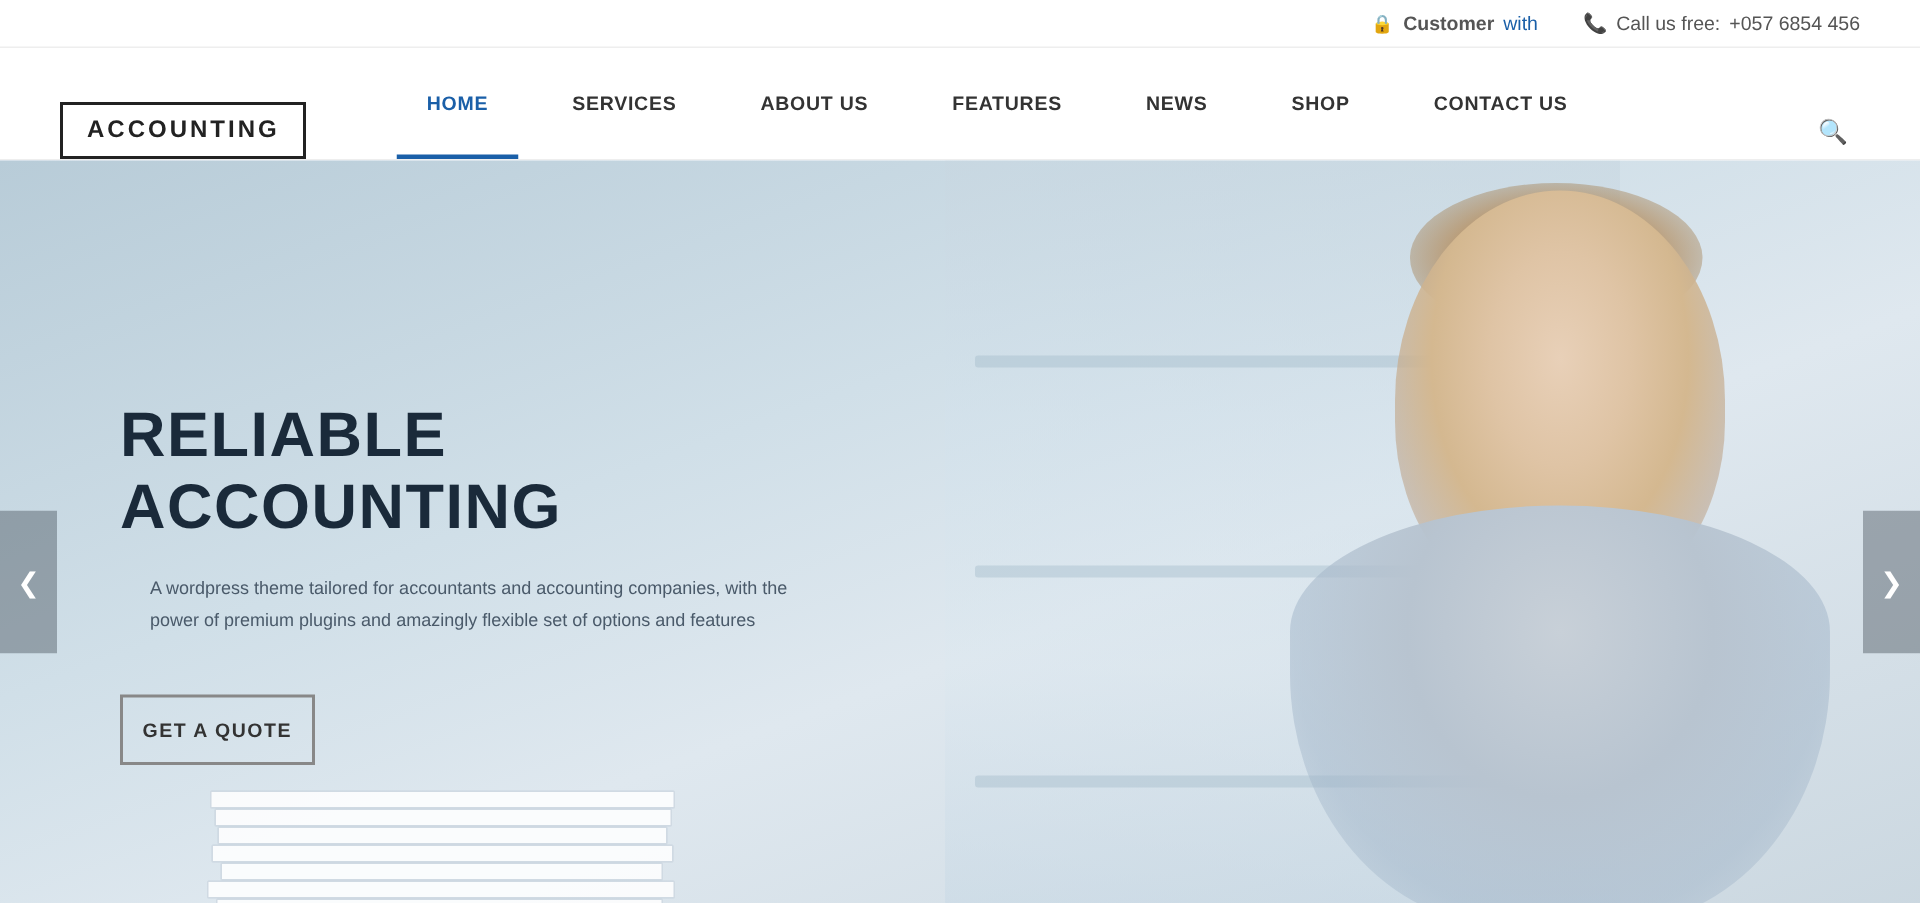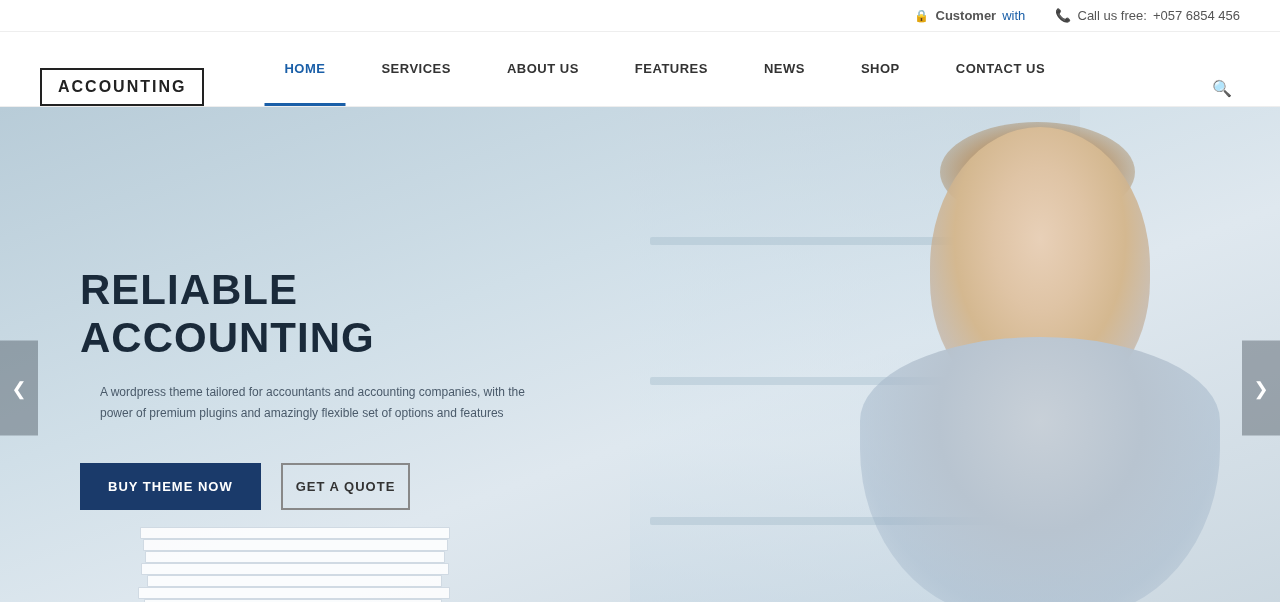--- a/index.html
+++ b/index.html
@@ -350,21 +350,20 @@
       <div class="paper" style="width: 302px; bottom: 34px; left: 6px;"></div>
       <div class="paper" style="width: 309px; bottom: 22px; left: 1px;"></div>
       <div class="paper" style="width: 297px; bottom: 10px; left: 3px;"></div>
       <div class="paper" style="width: 304px; bottom: 0px; left: 5px;"></div>
     </div>
 
   <div class="hero-content">
     <h1 class="hero-title">RELIABLE ACCOUNTING</h1>
     <p class="hero-subtitle">A wordpress theme tailored for accountants and accounting companies, with the power of premium plugins and amazingly flexible set of options and features</p>
     <div class="hero-buttons">
-      <button class="btn-primary">BUY THEME NOW</button>
       <button class="btn-secondary">GET A QUOTE</button>
     </div>
   </div>
 
   <div class="slider-arrow left">
     <span>❮</span>
   </div>
   <div class="slider-arrow right">
     <span>❯</span>
   </div>

